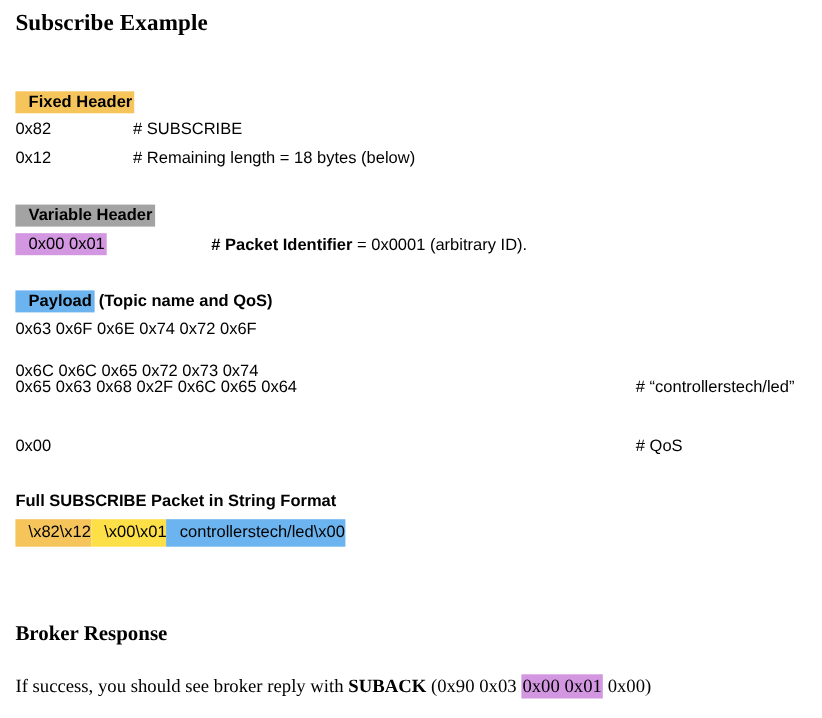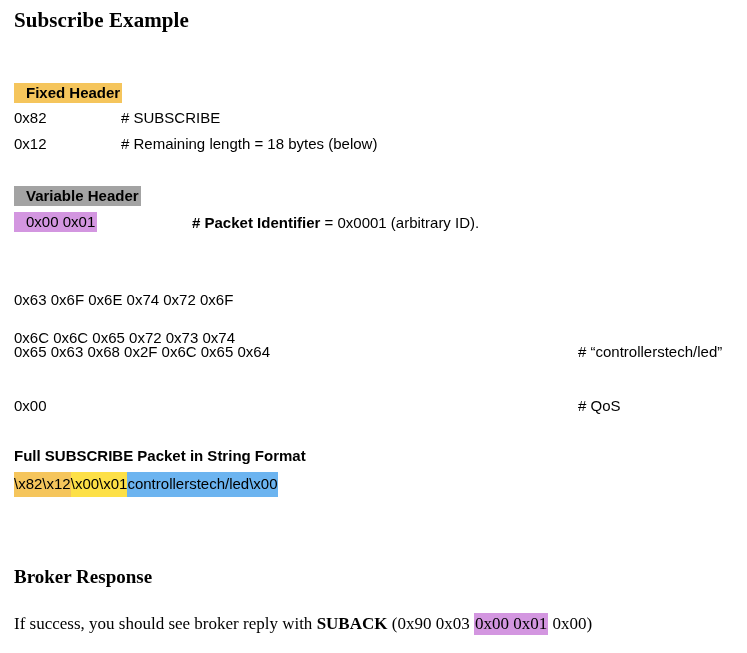--- a/index.html
+++ b/index.html
@@ -74,21 +74,21 @@
   
   .packet-string {
     position: absolute;
     left: 14px;
     font-family: "Liberation Sans", sans-serif;
     font-size: 15px;
     line-height: 20px;
     white-space: nowrap;
   }
   .packet-string span {
-    padding: 2px 0 3px 0;
+    padding: 2px 0 3px 12px;
     display: inline-block;
   }
   .seg-fixed    { background: #f5c55c; }
   .seg-variable { background: #fde047; }
   .seg-payload  { background: #6cb4f0; }
 
   
   .serif-para {
     position: absolute;
     left: 14px;
@@ -121,20 +121,23 @@
     <span class="hl hl-green">Variable Header</span>
   </div>
 
   <div class="row col-hex" style="top:212px;">
     <span class="hl hl-purple">0x00 0x01</span>
   </div>
   <div class="row" style="left:192px; top:213px;">
     <span class="bold"># Packet Identifier</span><span> = 0x0001 (arbitrary ID).</span>
   </div>
 
+  <div class="label-hl" style="top:264px;">
+    <span class="hl hl-blue">Payload</span><span> (Topic name and QoS)</span>
+  </div>
 
   <div class="row col-hex" style="top:290px;">0x63 0x6F 0x6E 0x74 0x72 0x6F</div>
 
   <div class="row col-hex" style="top:328px;">0x6C 0x6C 0x65 0x72 0x73 0x74</div>
 
   <div class="row col-hex" style="top:342px;">0x65 0x63 0x68 0x2F 0x6C 0x65 0x64</div>
   <div class="row col-farcomment" style="top:342px;"># “controllerstech/led”</div>
 
   <div class="row col-hex" style="top:396px;">0x00</div>
   <div class="row col-farcomment" style="top:396px;"># QoS</div>

